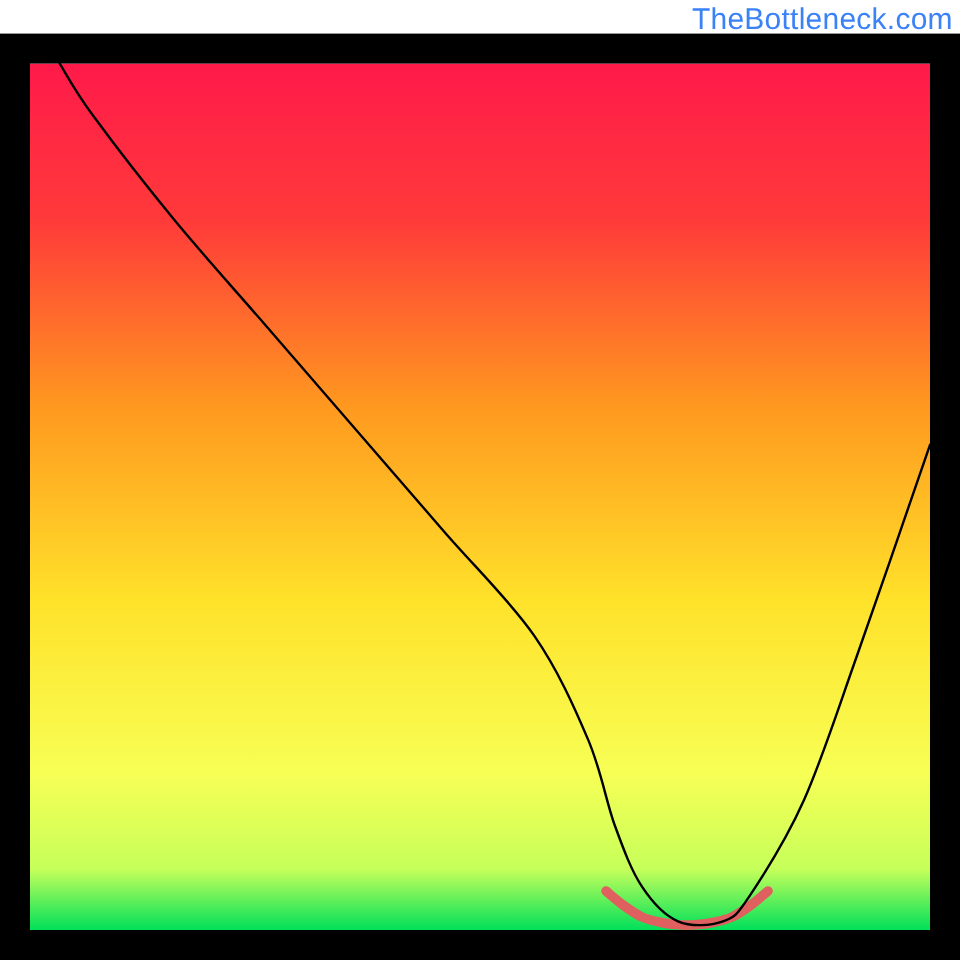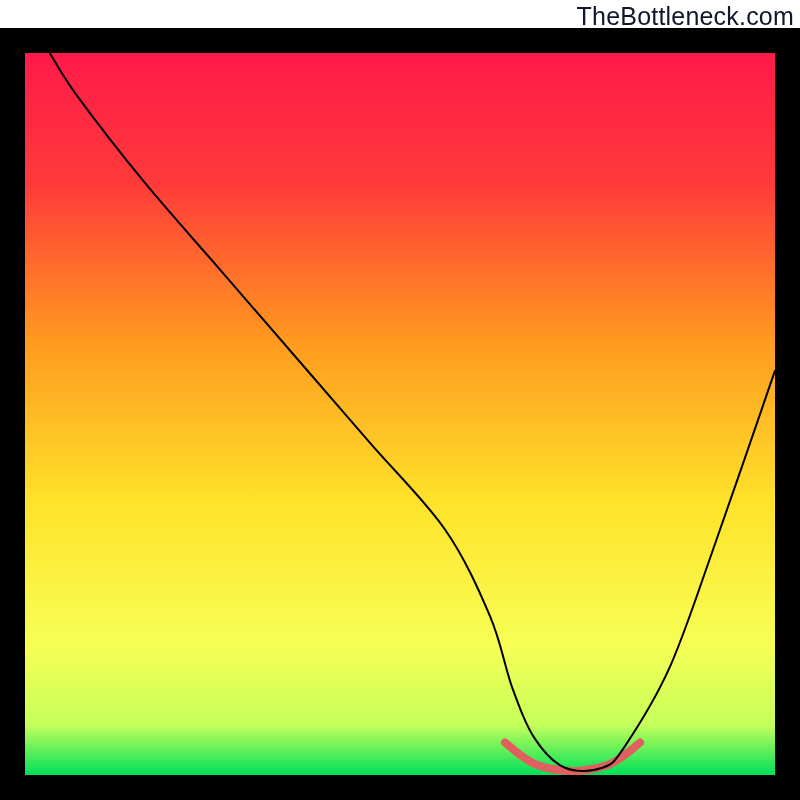--- a/index.html
+++ b/index.html
@@ -15,21 +15,21 @@
     position: relative;
     width: 800px;
     height: 800px;
   }
   .watermark {
     position: absolute;
     top: 2px;
     right: 6px;
     font-size: 25px;
     font-weight: 500;
-    color: #0f172a;
+    color: #3b82f6;
     z-index: 10;
     letter-spacing: 0.2px;
   }
   svg {
     display: block;
   }
 </style>
 </head>
 <body>
 

